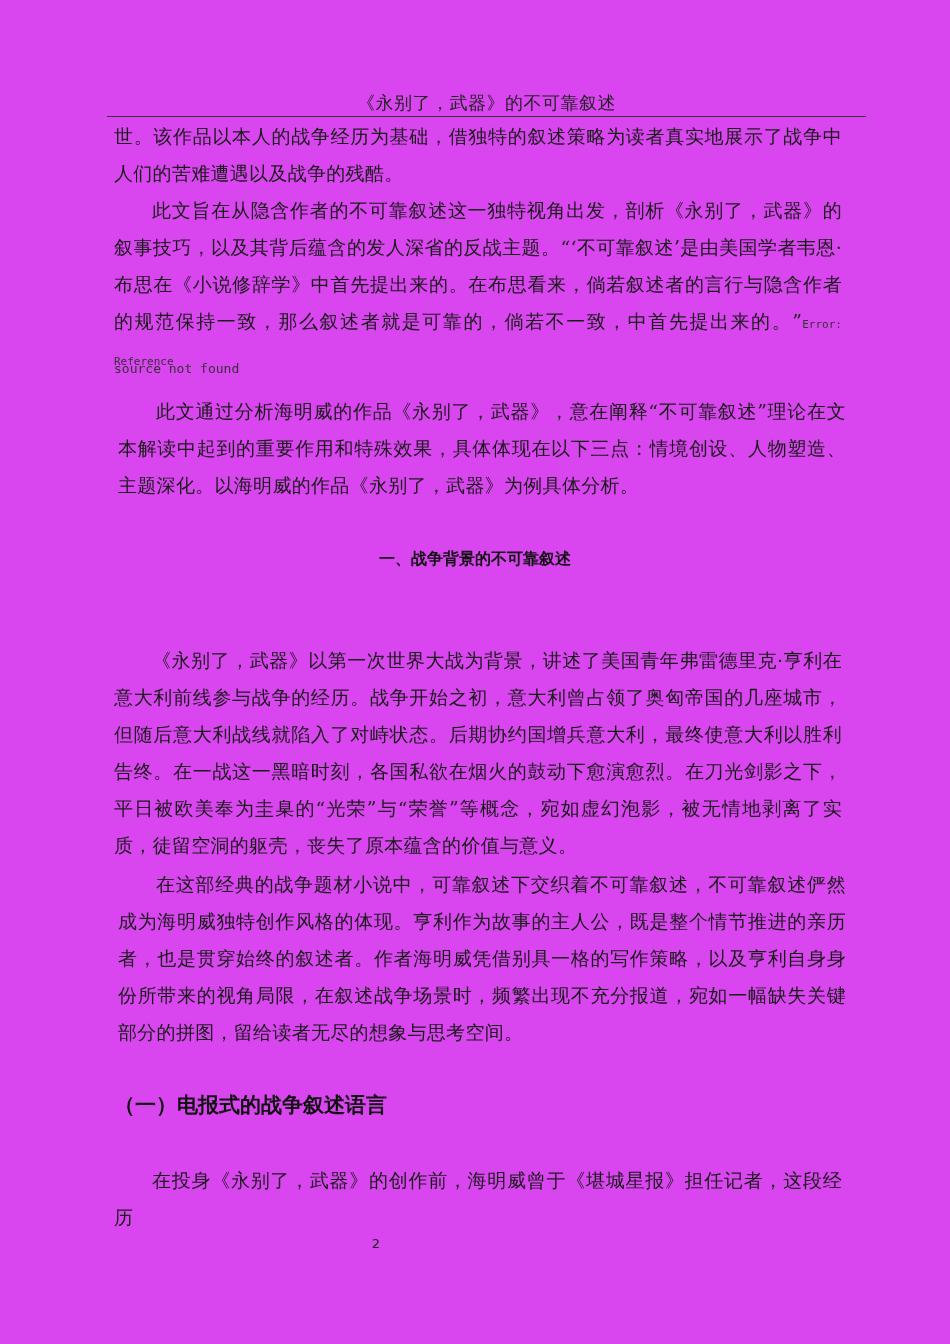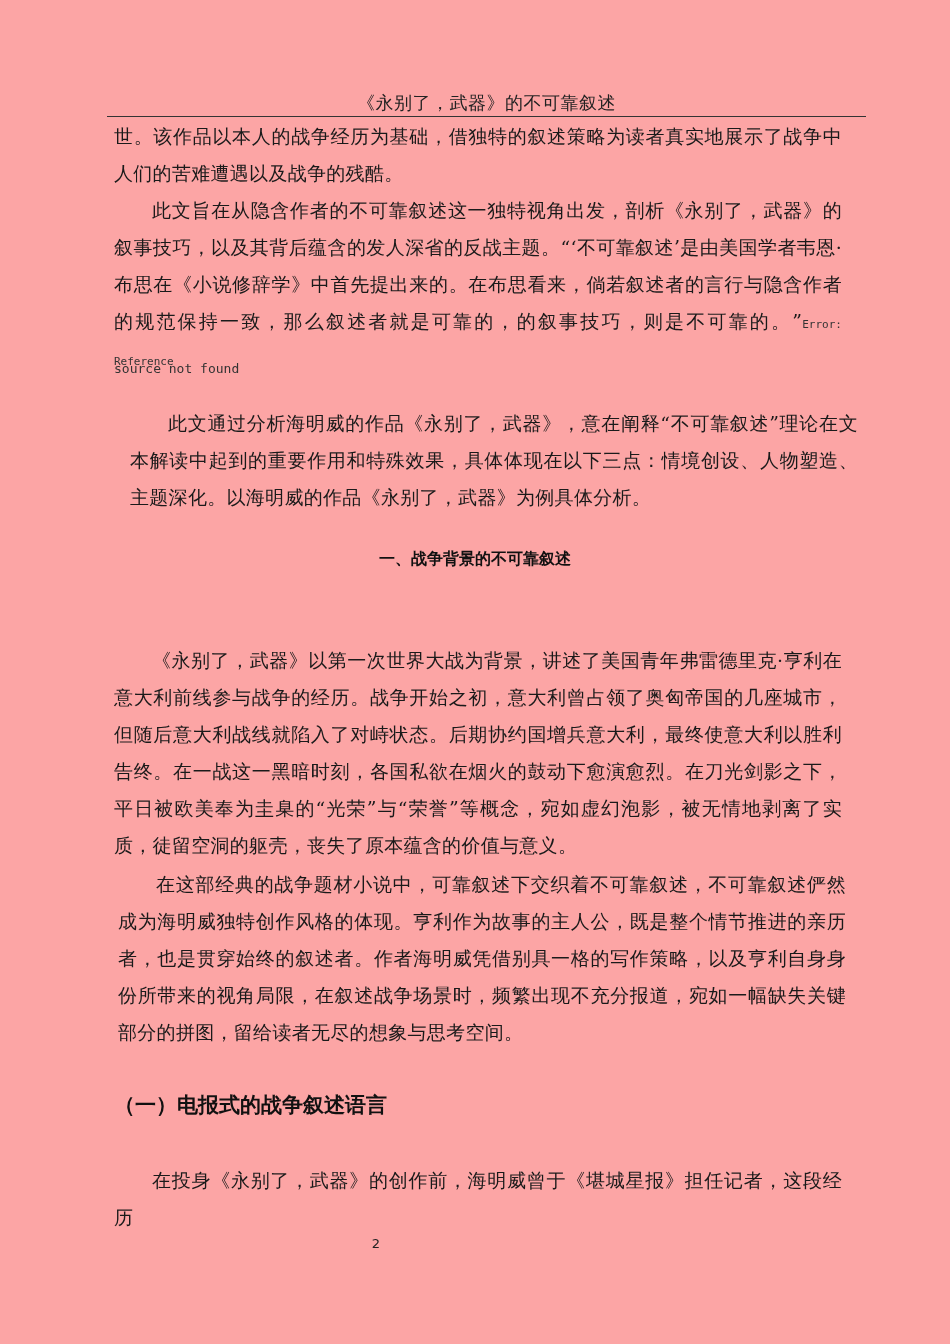--- a/index.html
+++ b/index.html
@@ -1,18 +1,18 @@
 <!DOCTYPE html>
 <html><head>
   <meta charset="utf-8">
   <style>
     html, body { margin: 0; padding: 0; background: #ffffff; }
     body { width: 950px; height: 1344px; position: relative; overflow: hidden;
            font-family: "DejaVu Serif", "Liberation Serif", serif; color: #111; }
-    .page { position: absolute; left: 0; top: 0; width: 950px; height: 1344px; background: #fca5a5; }
+    .page { position: absolute; left: 0; top: 0; width: 950px; height: 1344px; background: #d946ef; }
     .running-header { position: absolute; left: 107px; top: 92px; width: 759px; text-align: center;
            font-size: 18px; line-height: 22px; color: #222; letter-spacing: 0.5px; }
     .header-rule { position: absolute; left: 107px; top: 116px; width: 759px; height: 0;
            border-top: 1.5px solid #333; }
     .body-text { position: absolute; left: 114px; width: 728px; font-size: 19px; line-height: 37px;
            color: #1a1a1a; text-align: justify; letter-spacing: 0.3px; }
     .indent { text-indent: 38px; }
     .refnote { font-family: "DejaVu Sans Mono", "Liberation Mono", monospace; font-size: 11px;
            line-height: 12px; color: #333; letter-spacing: 0; }
     .refnote-line2 { position: absolute; left: 114px; top: 361px; font-family: "DejaVu Sans Mono", "Liberation Mono", monospace;
@@ -31,25 +31,25 @@
 <div class="page">
 
   <div class="running-header">《永别了，武器》的不可靠叙述</div>
   <div class="header-rule"></div>
 
   <p class="body-text" style="top:118px; margin:0;">
     <span>世。该作品以本人的战争经历为基础，借独特的叙述策略为读者真实地展示了战争中人们的苦难遭遇以及战争的残酷。</span>
   </p>
 
   <p class="body-text indent" style="top:192px; margin:0;">
-    <span>此文旨在从隐含作者的不可靠叙述这一独特视角出发，剖析《永别了，武器》的叙事技巧，以及其背后蕴含的发人深省的反战主题。“‘不可靠叙述’是由美国学者韦恩·布思在《小说修辞学》中首先提出来的。在布思看来，倘若叙述者的言行与隐含作者的规范保持一致，那么叙述者就是可靠的，的叙事技巧，则是不可靠的。”</span><span class="refnote">Error: Reference</span>
+    <span>此文旨在从隐含作者的不可靠叙述这一独特视角出发，剖析《永别了，武器》的叙事技巧，以及其背后蕴含的发人深省的反战主题。“‘不可靠叙述’是由美国学者韦恩·布思在《小说修辞学》中首先提出来的。在布思看来，倘若叙述者的言行与隐含作者的规范保持一致，那么叙述者就是可靠的，倘若不一致，中首先提出来的。”</span><span class="refnote">Error: Reference</span>
   </p>
   <div class="refnote-line2">source not found</div>
 
-  <p class="body-text indent" style="top:389px; margin:16px;">
+  <p class="body-text indent" style="top:389px; margin:4px;">
     <span>此文通过分析海明威的作品《永别了，武器》，意在阐释“不可靠叙述”理论在文本解读中起到的重要作用和特殊效果，具体体现在以下三点：情境创设、人物塑造、主题深化。以海明威的作品《永别了，武器》为例具体分析。</span>
   </p>
 
   <h1 class="section-title" style="margin:0;">一、战争背景的不可靠叙述</h1>
 
   <p class="body-text indent" style="top:642px; margin:0;">
     <span>《永别了，武器》以第一次世界大战为背景，讲述了美国青年弗雷德里克·亨利在意大利前线参与战争的经历。战争开始之初，意大利曾占领了奥匈帝国的几座城市，但随后意大利战线就陷入了对峙状态。后期协约国增兵意大利，最终使意大利以胜利告终。在一战这一黑暗时刻，各国私欲在烟火的鼓动下愈演愈烈。在刀光剑影之下，平日被欧美奉为圭臬的“光荣”与“荣誉”等概念，宛如虚幻泡影，被无情地剥离了实质，徒留空洞的躯壳，丧失了原本蕴含的价值与意义。</span>
   </p>
 
   <p class="body-text indent" style="top:864px; margin:4px;font-family:Liberation Mono, monospace;">

